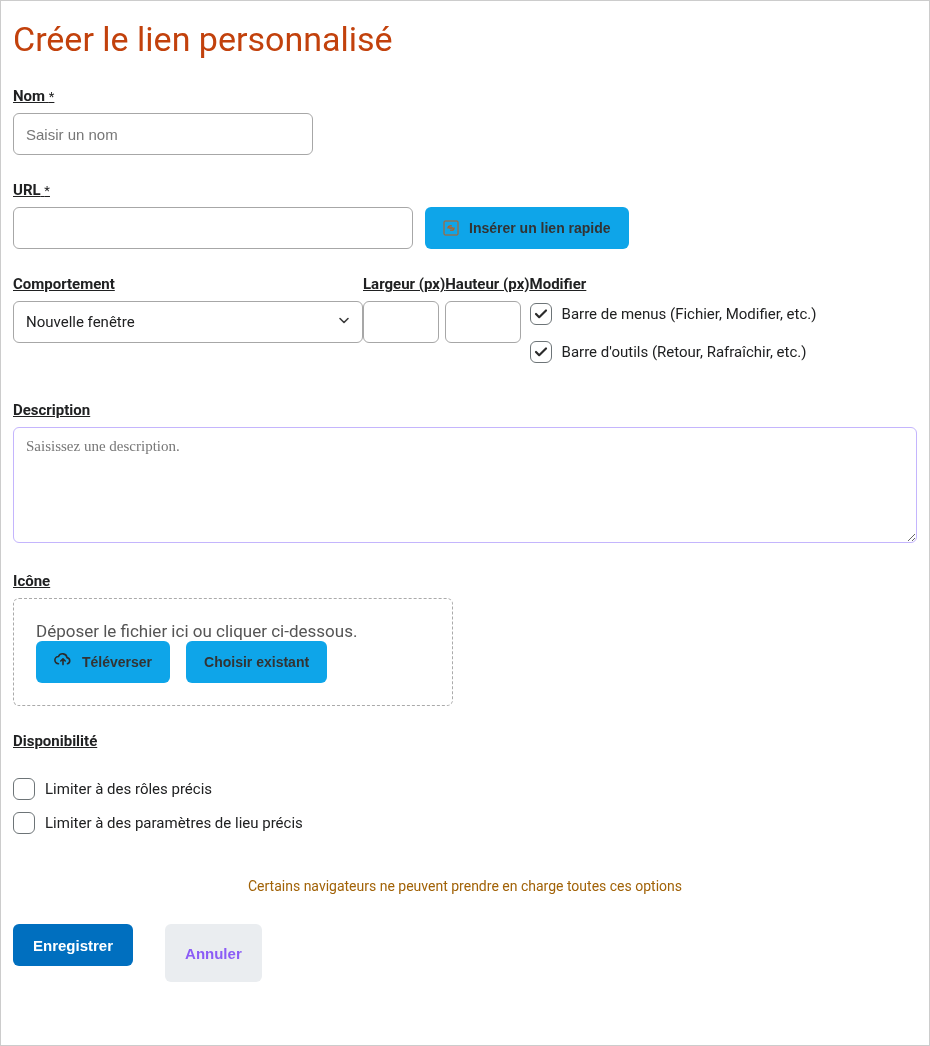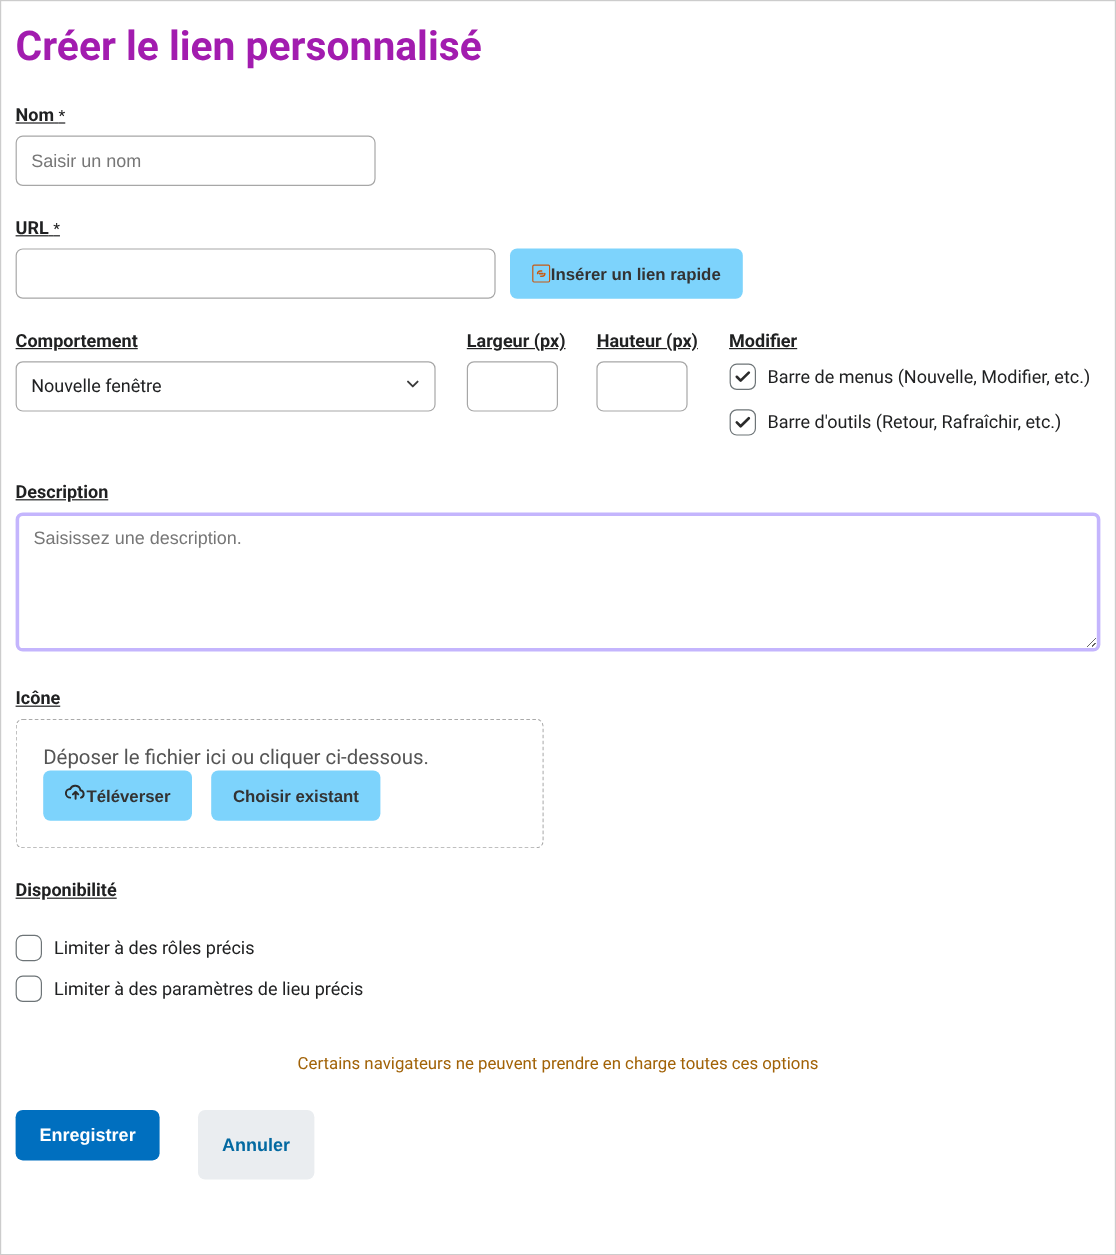--- a/index.html
+++ b/index.html
@@ -8,22 +8,22 @@
       font-size: 14px;
       color: #202122;
       background: #fff;
       border: 1px solid #ccc;
       width: 930px;
       min-height: 1046px;
       padding: 12px 12px 16px 12px;
     }
     h1.page-title {
       font-size: 34px;
-      font-weight: 700;
-      color: #a21caf;
+      font-weight: 400;
+      color: #c2410c;
       margin-bottom: 28px;
       margin-top: 6px;
     }
     .label {
       font-weight: 700;
       font-size: 15px;
       color: #202122;
       display: block;
       margin-bottom: 8px;
       text-decoration: underline;
@@ -39,35 +39,36 @@
       height: 42px;
       padding: 0 12px;
       font-size: 15px;
       color: #15803d;
     }
     .text-input::placeholder { color: #777; }
     .name-input { width: 300px; }
     .url-row { display: flex; align-items: center; gap: 12px; }
     .url-input { width: 400px; }
     .btn-light {
-      background: #7dd3fc;
+      background: #0ea5e9;
       color: #333;
       border: none;
       border-radius: 6px;
       height: 42px;
       padding: 0 18px;
       font-size: 14px;
       font-weight: 700;
       cursor: pointer;
       display: inline-flex;
       align-items: center;
+      gap: 10px;
     }
     .btn-secondary {
       background: #eaedf0;
-      color: #0369a1;
+      color: #8b5cf6;
       border: none;
       border-radius: 6px;
       height: 58px;
       padding: 0 20px;
       font-size: 15px;
       font-weight: 700;
       cursor: pointer;
     }
     .btn-primary {
       background: #006fbf;
@@ -79,21 +80,20 @@
       font-size: 15px;
       font-weight: 700;
       cursor: pointer;
     }
     .quicklink-icon {
       width: 16px; height: 16px;
       display: inline-block;
     }
     .row-four {
       display: flex;
-      gap: 26px;
       align-items: flex-start;
     }
     .col { display: flex; flex-direction: column; }
     .select-wrap { position: relative; width: 350px; }
     .select {
       width: 350px;
       height: 42px;
       border: 1px solid #a7a7a7;
       border-radius: 6px;
       padding: 0 36px 0 12px;
@@ -126,25 +126,25 @@
       justify-content: center;
       cursor: pointer;
       flex-shrink: 0;
     }
     .checkbox.checked svg { display: block; }
     .checkbox svg { display: none; }
     .checkbox-label { font-size: 15px; color: #202122; cursor: pointer; }
     textarea.description {
       width: 100%;
       min-height: 116px;
-      border: 3px solid #c4b5fd;
+      border: 1px solid #c4b5fd;
       border-radius: 6px;
       padding: 10px 12px;
       font-size: 15px;
-      font-family: Liberation Sans, sans-serif;
+      font-family: Liberation Serif, serif;
       resize: vertical;
     }
     textarea.description::placeholder { color: #777; }
     .dropzone {
       border: 1px dashed #aaa;
       border-radius: 6px;
       width: 440px;
       padding: 22px 22px;
     }
     .dropzone-text {
@@ -223,21 +223,21 @@
 
   <div class="col attrs-col" style="flex:1;">
     <label class="label">Modifier</label>
     <div class="attrs-list">
       <div class="checkbox-item">
         <span class="checkbox checked">
           <svg width="14" height="14" viewBox="0 0 14 14">
               <path d="M2 7 l3.2 3.2 L12 3.5" stroke="#2b2b2b" stroke-width="2.2" fill="none" stroke-linecap="round" stroke-linejoin="round"></path>
             </svg>
         </span>
-        <span class="checkbox-label">Barre de menus (Nouvelle, Modifier, etc.)</span>
+        <span class="checkbox-label">Barre de menus (Fichier, Modifier, etc.)</span>
       </div>
       <div class="checkbox-item">
         <span class="checkbox checked">
           <svg width="14" height="14" viewBox="0 0 14 14">
               <path d="M2 7 l3.2 3.2 L12 3.5" stroke="#2b2b2b" stroke-width="2.2" fill="none" stroke-linecap="round" stroke-linejoin="round"></path>
             </svg>
         </span>
         <span class="checkbox-label">Barre d'outils (Retour, Rafraîchir, etc.)</span>
       </div>
     </div>

